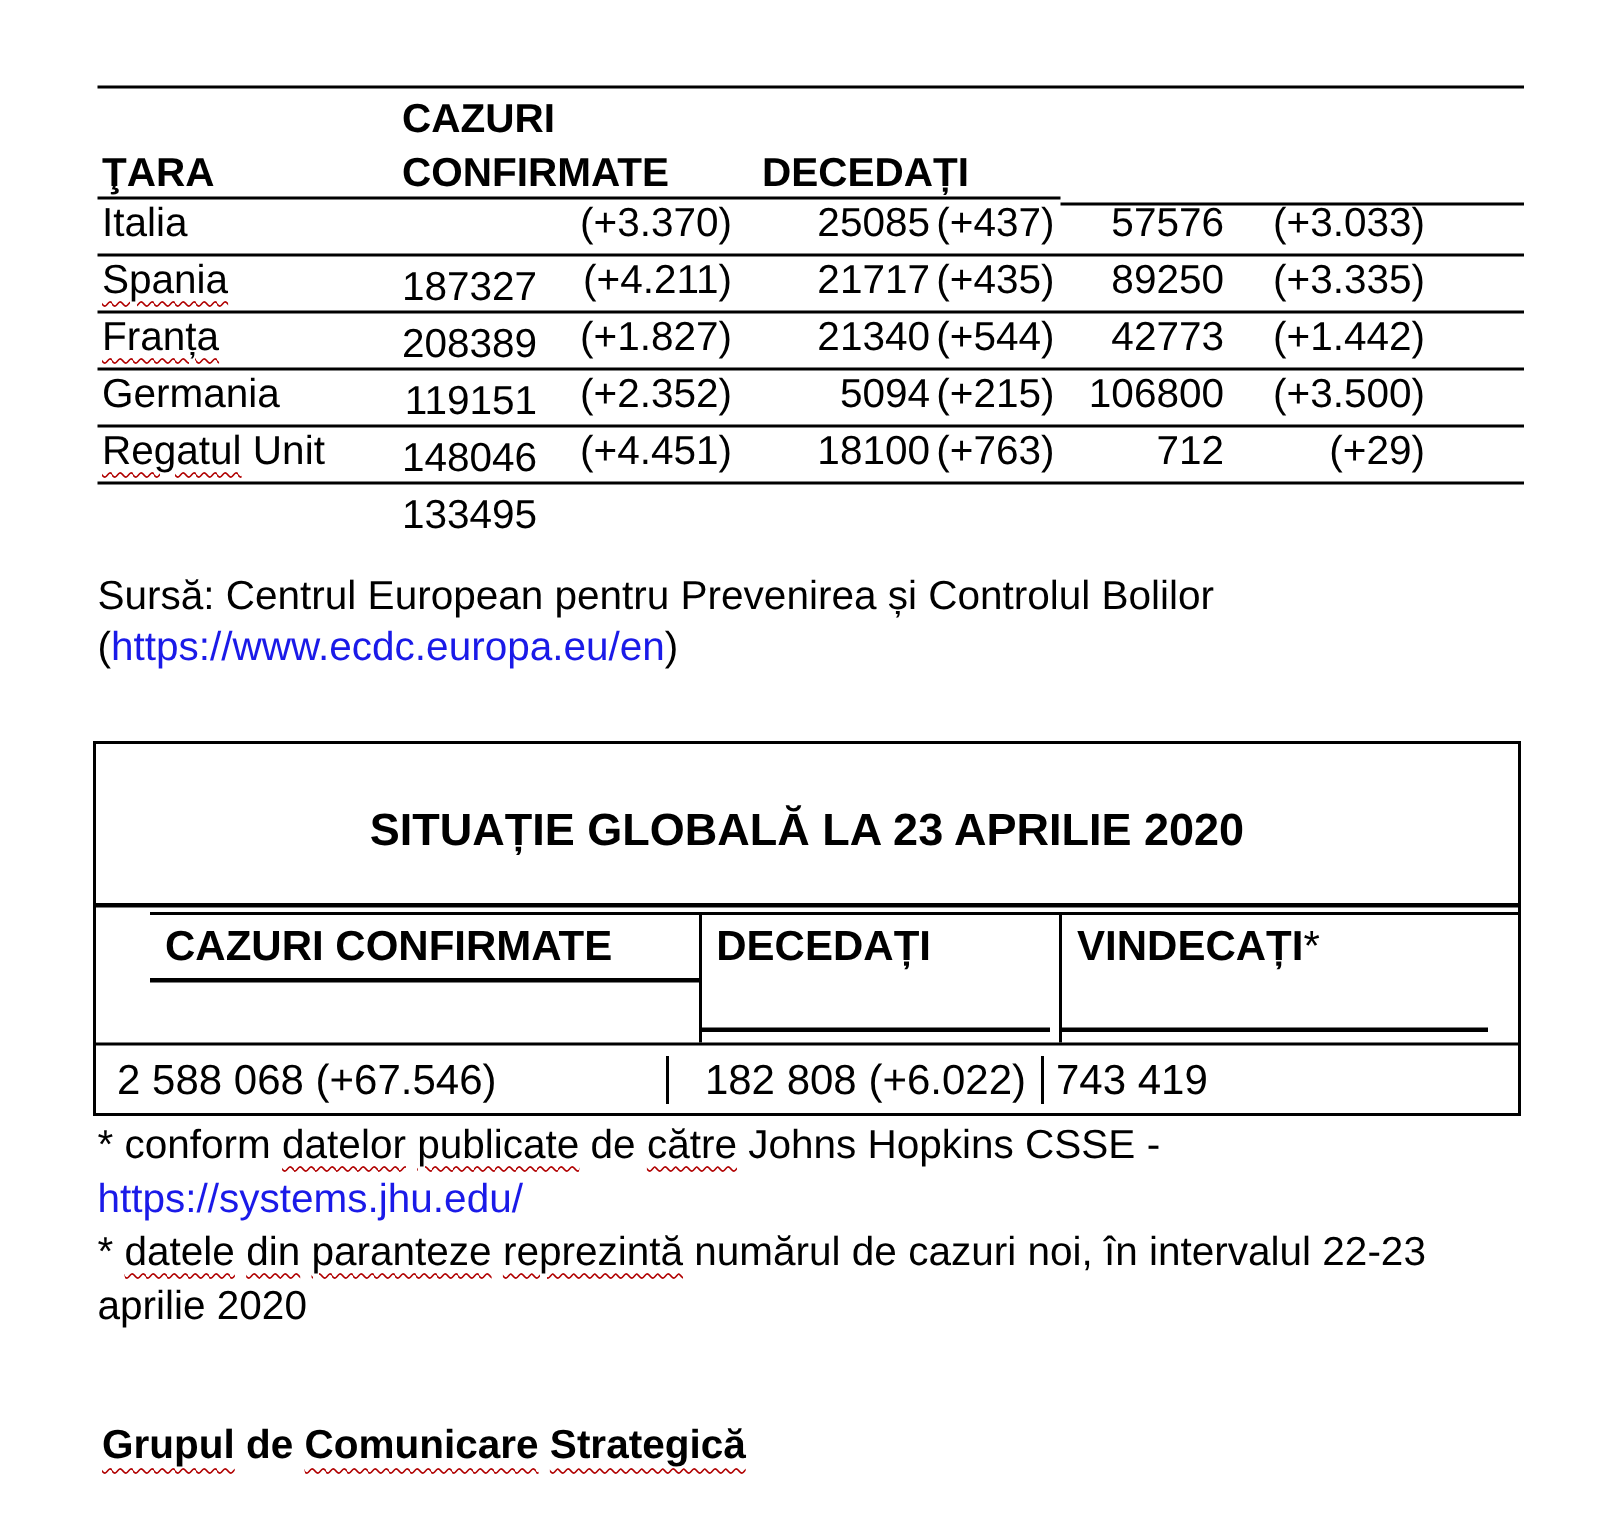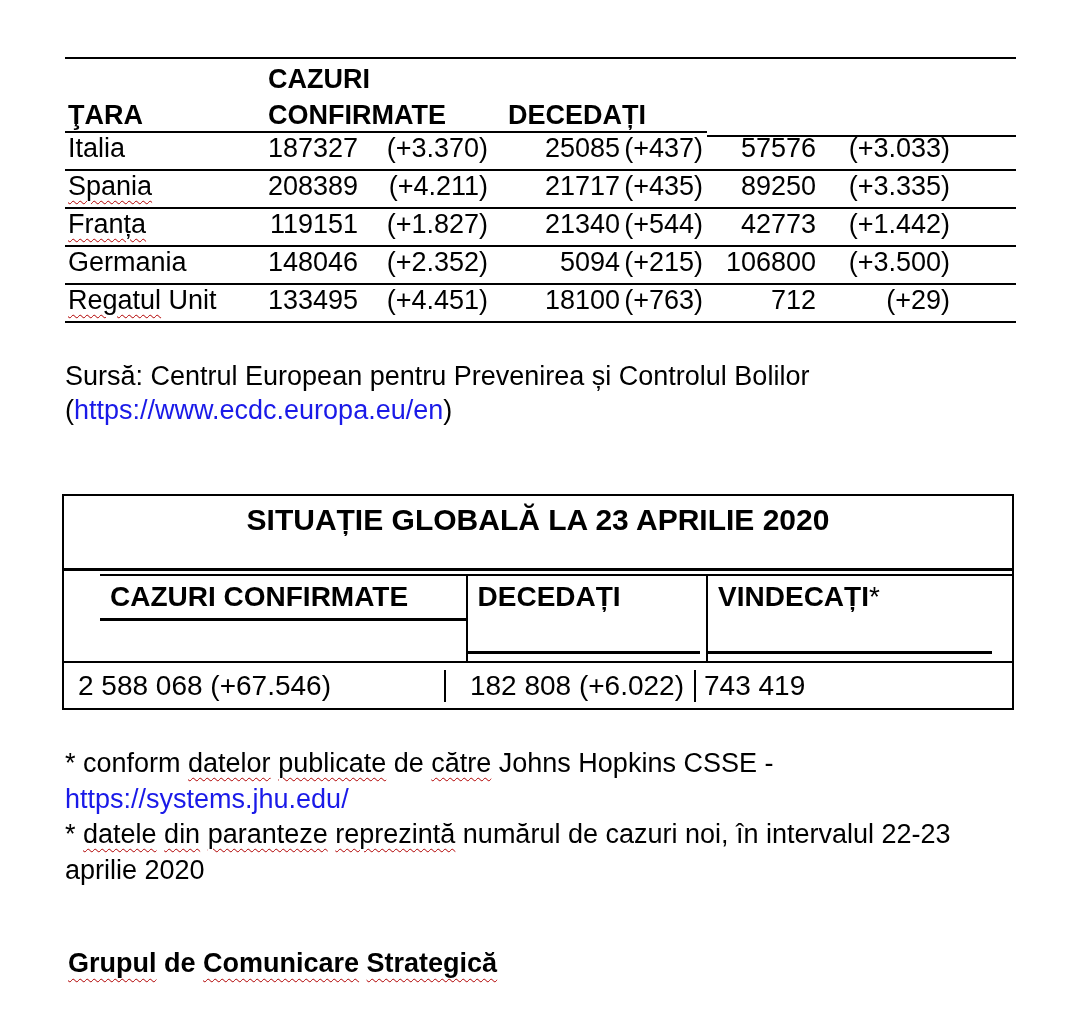--- a/index.html
+++ b/index.html
@@ -22,37 +22,37 @@
   
   #t1 { left:65px; top:57px; width:951px; border-top:2.5px solid #000; font-size:27px; }
   .t1-head { position:relative; display:flex; height:74px; font-weight:bold; line-height:36px; padding-top:2px; box-sizing:border-box;align-items:flex-end; }
   .t1-lineA { position:absolute; left:0; width:642px; bottom:0; height:2.5px; background:#000; }
   .t1-lineB { position:absolute; left:642px; right:0; bottom:-4px; height:2.5px; background:#000; }
   .t1-row { display:flex; height:38px; align-items:flex-start; border-bottom:2.5px solid #000; box-sizing:border-box; }
   .c1 { width:203px; padding-left:3px; box-sizing:border-box; }
   .c2 { width:228px; display:flex; box-sizing:border-box; padding-right:8px; }
   .c3 { width:211px; display:flex; box-sizing:border-box; padding-right:4px; }
   .c4 { width:309px; display:flex; box-sizing:border-box; padding-right:66px; }
-  .c2 .v { width:90px; text-align:right; }
+  .c2 .v { width:90px; text-align:right;margin-top:43px; }
   .c3 .v { width:124px; text-align:right; }
   .c4 .v { width:109px; text-align:right; }
   .d { flex:1; text-align:right; }
   .t1-head .c2, .t1-head .c3, .t1-head .c4 { display:block; }
   .t1-head .c3 { padding-left:12px; }
   .t1-head .c4 { padding-left:4px; }
   .star { font-weight:normal; }
 
   
-  #source { left:65px; top:359px; font-size:27px; line-height:34px; white-space:nowrap; }
+  #source { left:65px; top:380px; font-size:27px; line-height:34px; white-space:nowrap; }
 
   
   #t2 { left:62px; top:494px; width:952px; border:2px solid #000; box-sizing:border-box; font-size:28px; }
   .t2-title { height:75px; border-bottom:3px solid #000; box-sizing:border-box;
               display:flex; justify-content:center; padding-top:7px;
-              font-weight:bold; font-size:30px; }
+              font-weight:bold; font-size:30px;margin-top:34px; }
   .t2-gap { height:3px; }
   .t2-hrow { display:flex; border-top:2px solid #000; height:87px; box-sizing:border-box;margin-left:36px; }
   .t2-cell { box-sizing:border-box; display:flex; flex-direction:column; }
   .t2-c1 { width:380px; }
   .t2-c2 { width:250px; border-left:2px solid #000; }
   .t2-c3 { width:318px; border-left:2px solid #000; }
   .t2-h { font-weight:bold; padding:5px 0 0 10px; white-space:nowrap; }
   .hrule { height:3px; background:#000; }
   .rule-top { margin:5px 0 0 0; }
   .rule-bottom { margin:0 6px 7px 0; }

